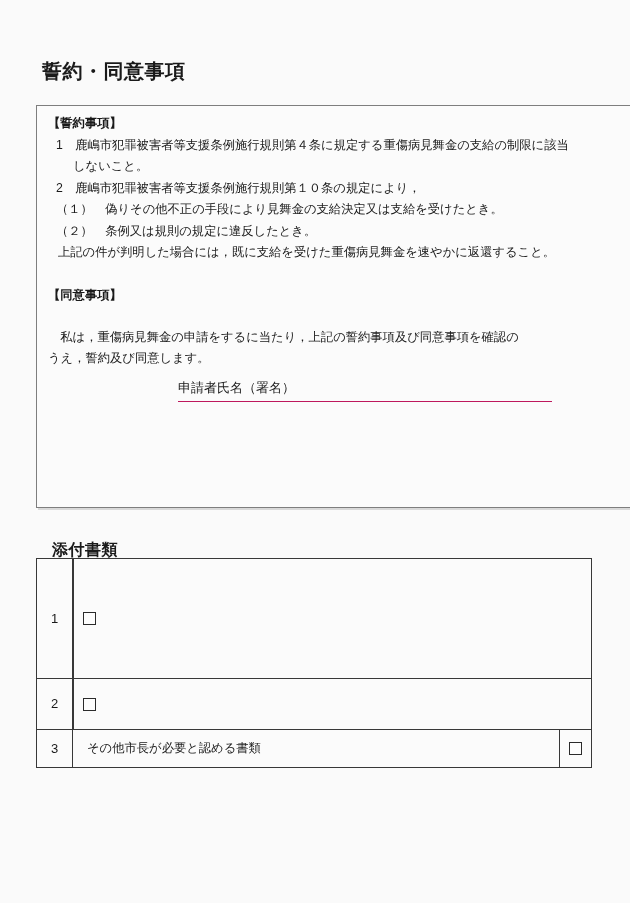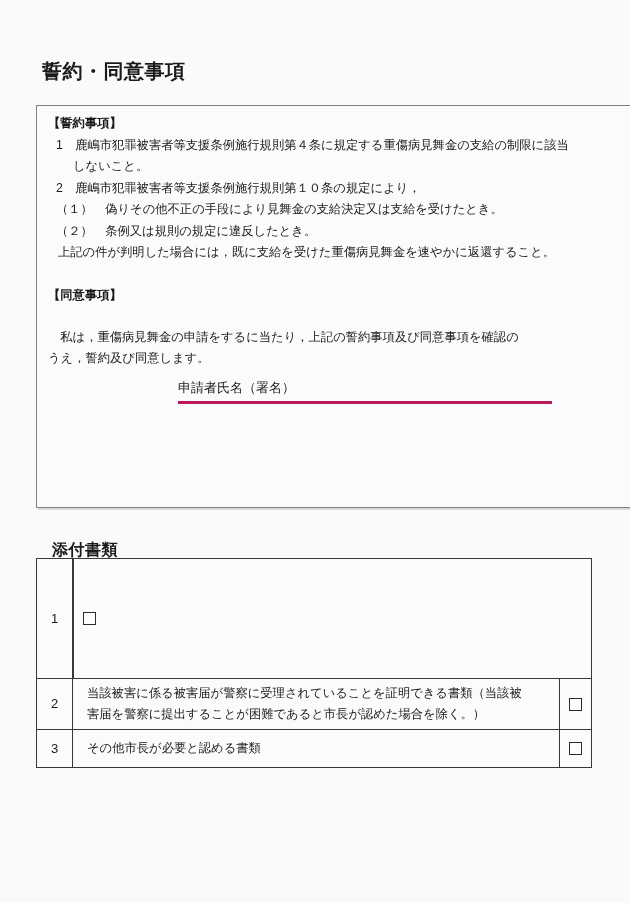--- a/index.html
+++ b/index.html
@@ -66,21 +66,21 @@
     white-space: pre-line;
   }
   .signature-row {
     margin-top: 7px;
     margin-left: 130px;
   }
   .signature {
     display: inline-block;
     width: 374px;
     box-sizing: border-box;
-    border-bottom: 3px solid #be185d;
+    border-bottom: 1px solid #be185d;
     padding-bottom: 3px;
     font-size: 13px;
   }
   
   .attach-table {
     position: absolute;
     left: 36px;
     top: 558px;
     width: 556px;
     box-sizing: border-box;
@@ -153,22 +153,20 @@
 
   <div class="attach-table">
     <div class="arow row-1">
       <div class="cell num">1</div>
       <div class="cell check">
         <span class="checkbox"></span>
       </div>
     </div>
     <div class="arow row-2">
       <div class="cell num">2</div>
-      <div class="cell text">当該被害に係る被害届が警察に受理されていることを証明できる書類（当該被
-害届を警察に提出することが困難であると市長が認めた場合を除く。）</div>
       <div class="cell check">
         <span class="checkbox"></span>
       </div>
     </div>
     <div class="arow row-3">
       <div class="cell num">3</div>
       <div class="cell text">その他市長が必要と認める書類</div>
       <div class="cell check">
         <span class="checkbox"></span>
       </div>

